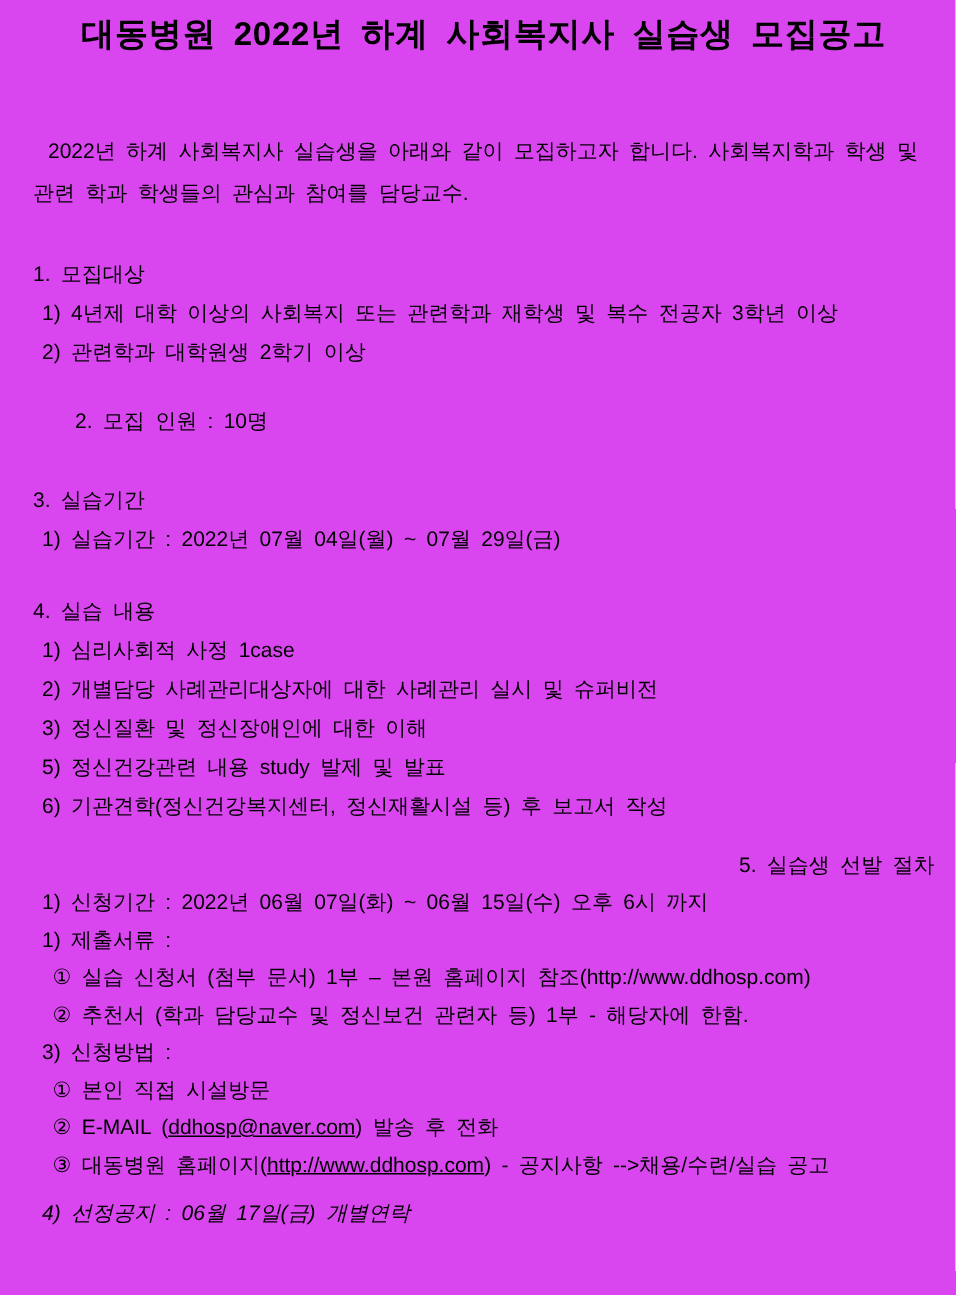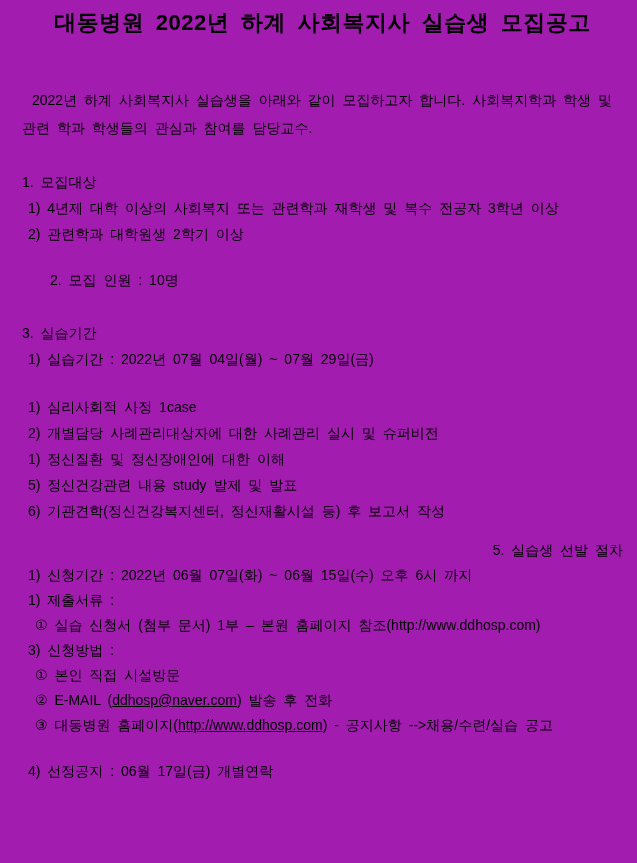--- a/index.html
+++ b/index.html
@@ -4,21 +4,21 @@
 <style>
   html, body {
     margin: 0;
     padding: 0;
     background: #ffffff;
   }
   .page {
     position: relative;
     width: 637px;
     height: 863px;
-    background: #a21caf;
+    background: #d946ef;
     color: #000000;
     font-family: "Liberation Sans", "DejaVu Sans", sans-serif;
     font-size: 14px;
     overflow: hidden;
     box-sizing: border-box;
     padding: 6px 14px 0 22px;
   }
   .title {
     margin: 0;
     padding-top: 2px;
@@ -49,21 +49,21 @@
     white-space: nowrap;
     word-spacing: 3px;
   }
   .sec1 { margin-top: 27px; }
   .sec2 { margin-top: 20px; margin-left: 28px; }
   .sec3 { margin-top: 27px; }
   .sec4 { margin-top: 22px; }
   .sec5 { margin-top: 14px; }
   .sec5 .line { height: 25px; line-height: 25px; }
   .sec5 .heading { height: 25px; line-height: 25px; text-align: right; }
-  .announce-line { margin-top: 21px; height: 26px; line-height: 26px; }
+  .announce-line { margin-top: 7px; height: 26px; line-height: 26px; font-style: italic; }
   .indent1 { padding-left: 6px; }
   .indent2 { padding-left: 13px; }
   .doc-link {
     color: #000000;
     text-decoration: underline;
     cursor: pointer;
   }
 </style>
 </head>
 <body>
@@ -86,32 +86,34 @@
   <div class="sec2">
     <div class="line heading">2. 모집 인원 : 10명</div>
   </div>
 
   <div class="sec3">
     <div class="line heading">3. 실습기간</div>
     <div class="line indent1">1) 실습기간 : 2022년 07월 04일(월) ~ 07월 29일(금)</div>
   </div>
 
   <div class="sec4">
+    <div class="line heading">4. 실습 내용</div>
     <div class="line indent1">1) 심리사회적 사정 1case</div>
     <div class="line indent1">2) 개별담당 사례관리대상자에 대한 사례관리 실시 및 슈퍼비전</div>
-    <div class="line indent1">1) 정신질환 및 정신장애인에 대한 이해</div>
+    <div class="line indent1">3) 정신질환 및 정신장애인에 대한 이해</div>
     <div class="line indent1">5) 정신건강관련 내용 study 발제 및 발표</div>
     <div class="line indent1">6) 기관견학(정신건강복지센터, 정신재활시설 등) 후 보고서 작성</div>
   </div>
 
   <div class="sec5">
     <div class="line heading">5. 실습생 선발 절차</div>
     <div class="line indent1">1) 신청기간 : 2022년 06월 07일(화) ~ 06월 15일(수) 오후 6시 까지</div>
     <div class="line indent1">1) 제출서류 :</div>
     <div class="line indent2">① 실습 신청서 (첨부 문서) 1부 – 본원 홈페이지 참조(http://www.ddhosp.com)</div>
+    <div class="line indent2">② 추천서 (학과 담당교수 및 정신보건 관련자 등) 1부 - 해당자에 한함.</div>
     <div class="line indent1">3) 신청방법 :</div>
     <div class="line indent2">① 본인 직접 시설방문</div>
     <div class="line indent2"><span>② E-MAIL (</span><span class="doc-link">ddhosp@naver.com</span><span>) 발송 후 전화</span></div>
     <div class="line indent2"><span>③ 대동병원 홈페이지(</span><span class="doc-link">http://www.ddhosp.com</span><span>) - 공지사항 --&gt;채용/수련/실습 공고</span></div>
     <div class="line indent1 announce-line">4) 선정공지 : 06월 17일(금) 개별연락</div>
   </div>
 
 </div>
 
 </body></html>

